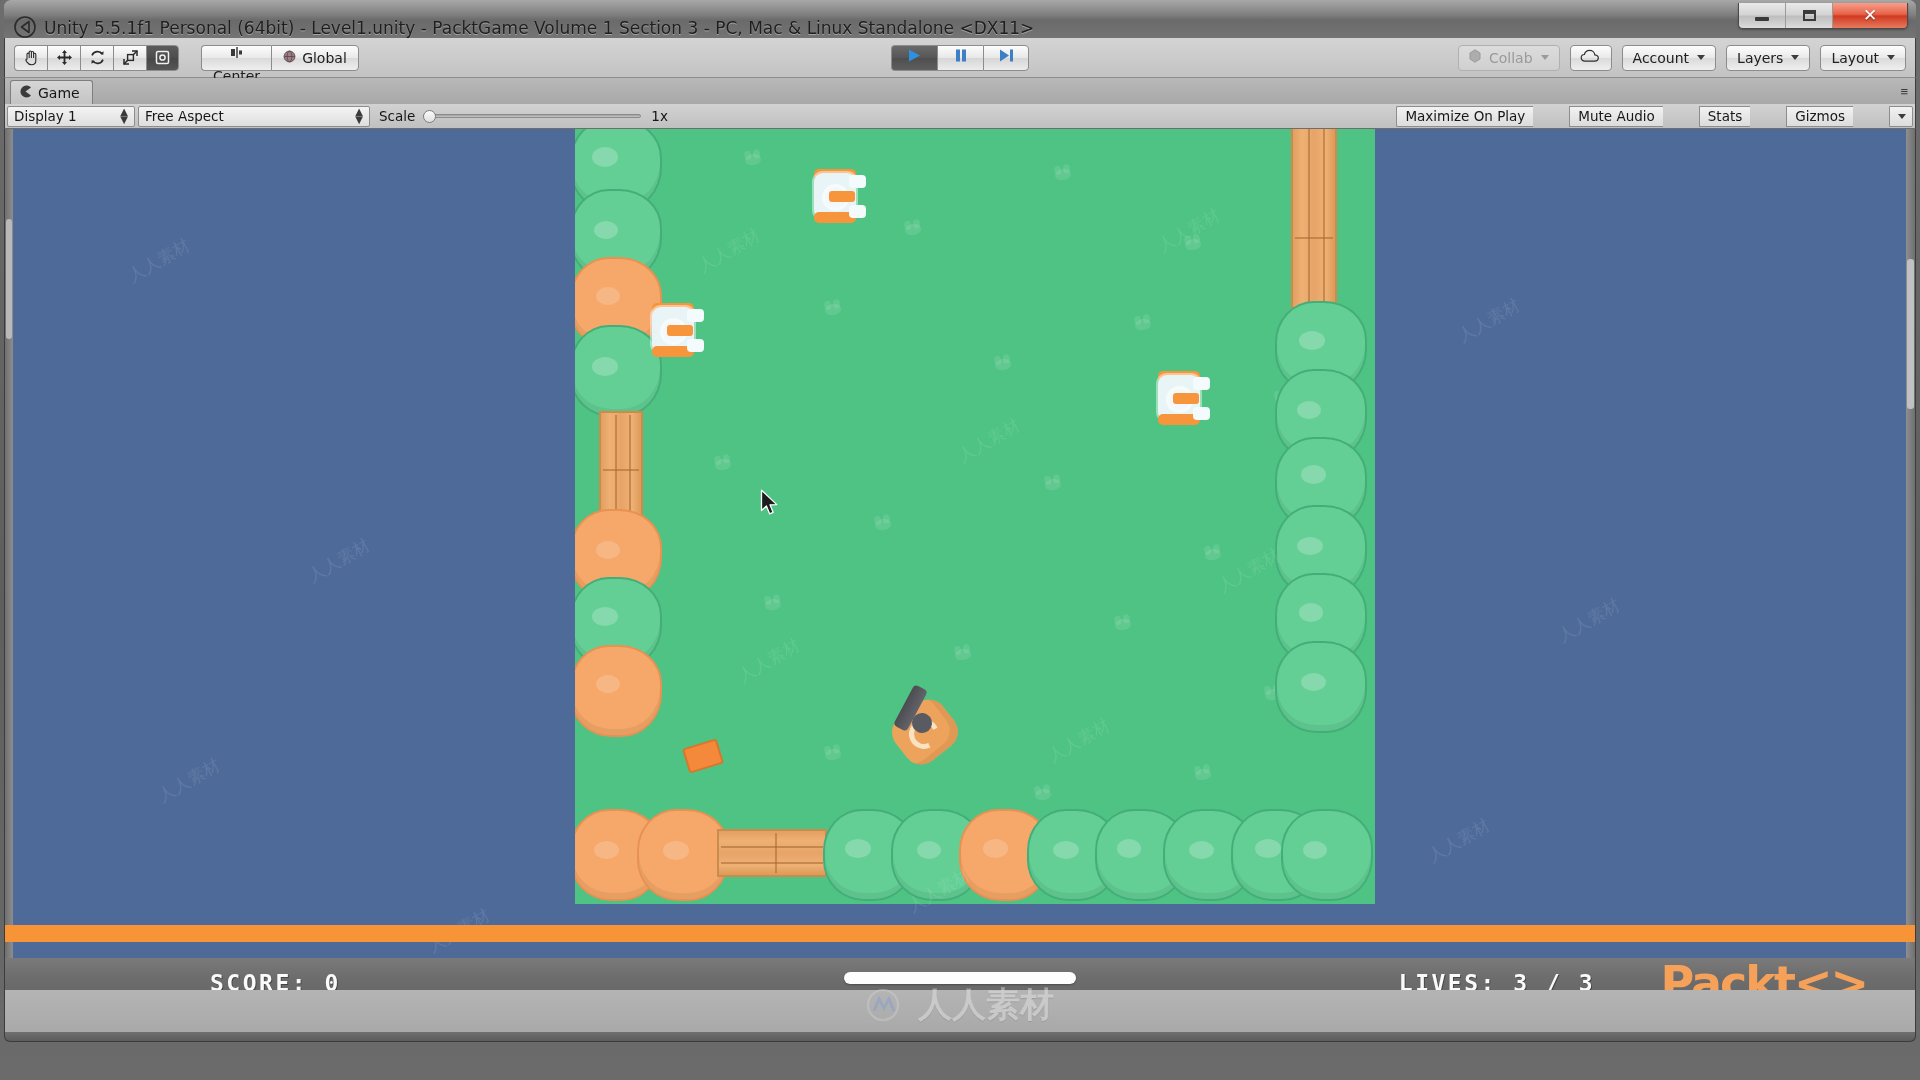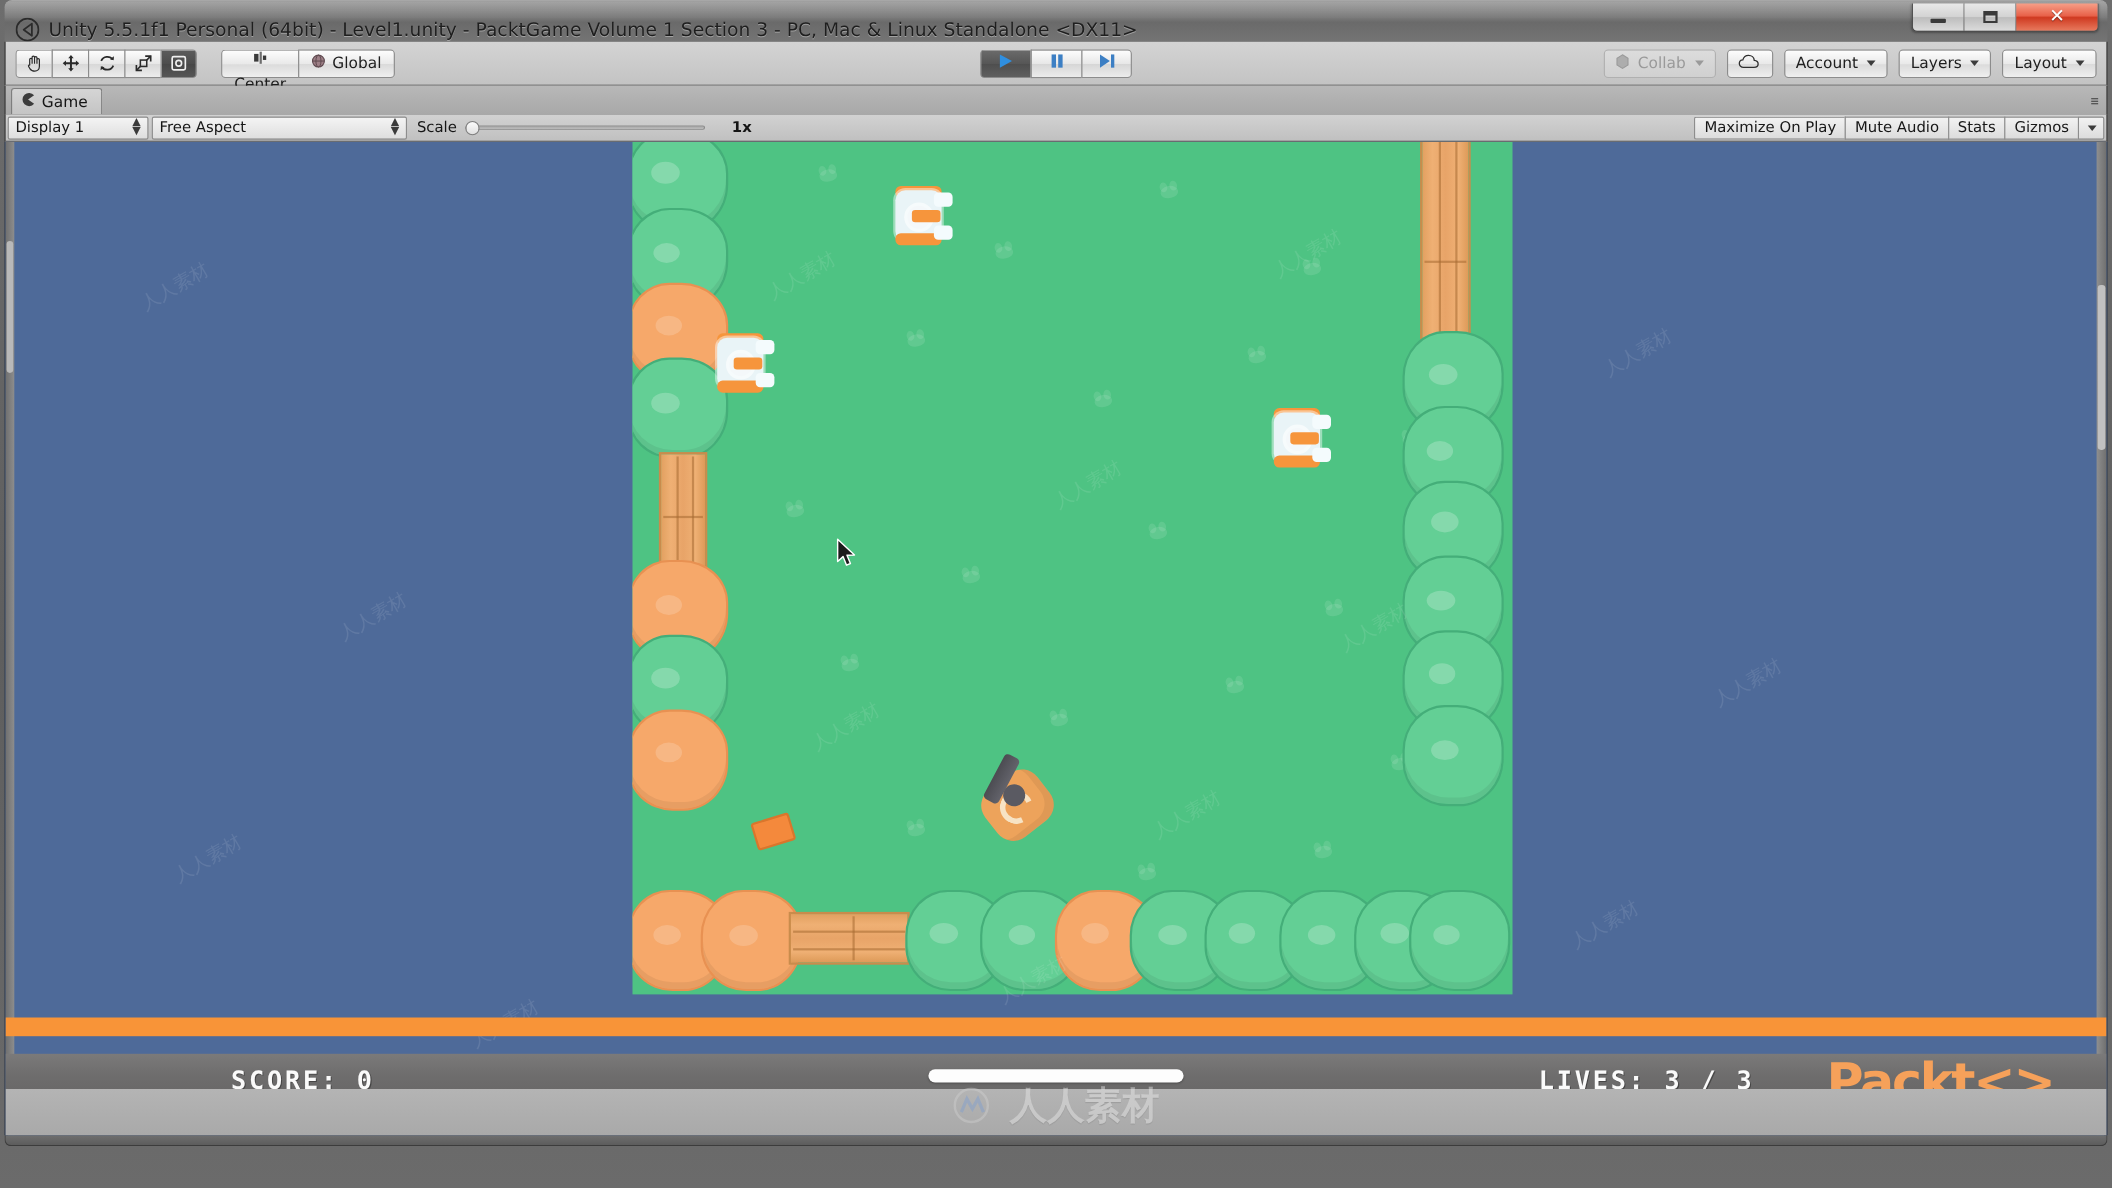--- a/index.html
+++ b/index.html
@@ -206,27 +206,27 @@
     color:#171717; margin-right: 3px;
     font-family: "DejaVu Sans", sans-serif;
   }
   .gv-dd .updown { font-size: 10px; line-height: 8px; color:#3a3a3a; margin-left: 10px; text-align:center;}
   .gv-scale-label { margin: 0 8px 0 6px; color:#151515; font-family:"DejaVu Sans", sans-serif; }
   .gv-slider { position: relative; width: 218px; height: 20px; display:flex; align-items:center;}
   .gv-slider .track { width:100%; height: 4px; border-radius:2px;
     background: linear-gradient(to bottom,#9d9d9d,#c9c9c9); border:1px solid #8b8b8b;}
   .gv-slider .knob { position:absolute; left:0; width:13px;height:13px;border-radius:50%;
     background: linear-gradient(to bottom,#fbfbfb,#e0e0e0); border:1px solid #7f7f7f;}
-  .gv-scale-val { margin-left: 24px; color:#151515; font-family:"DejaVu Sans", sans-serif;font-weight:bold;}
+  .gv-scale-val { margin-left: 10px; color:#151515; font-family:"DejaVu Sans", sans-serif;}
   .gv-right { margin-left:auto; display:flex; align-items:center; }
   .gv-tgl {
     height: 21px; padding: 0 8px; display:flex; align-items:center;
     border: 1px solid #8d8d8d; border-right-width:0;
     background: linear-gradient(to bottom,#f2f2f2,#dcdcdc);
-    color:#171717; font-family:"DejaVu Sans", sans-serif;
+    color:#171717; font-family:"DejaVu Sans", sans-serif;margin-left:36px;
   }
   .gv-tgl:first-child { border-radius:2px 0 0 2px; }
   .gv-tgl.last { border-right-width:1px; border-radius: 0 2px 2px 0; padding-right:6px; }
 
   
   .gameview {
     position: relative;
     height: 903px;
     background: #4e6a99;
     border-left: 1px solid #3c3c3c; border-right: 1px solid #3c3c3c;

